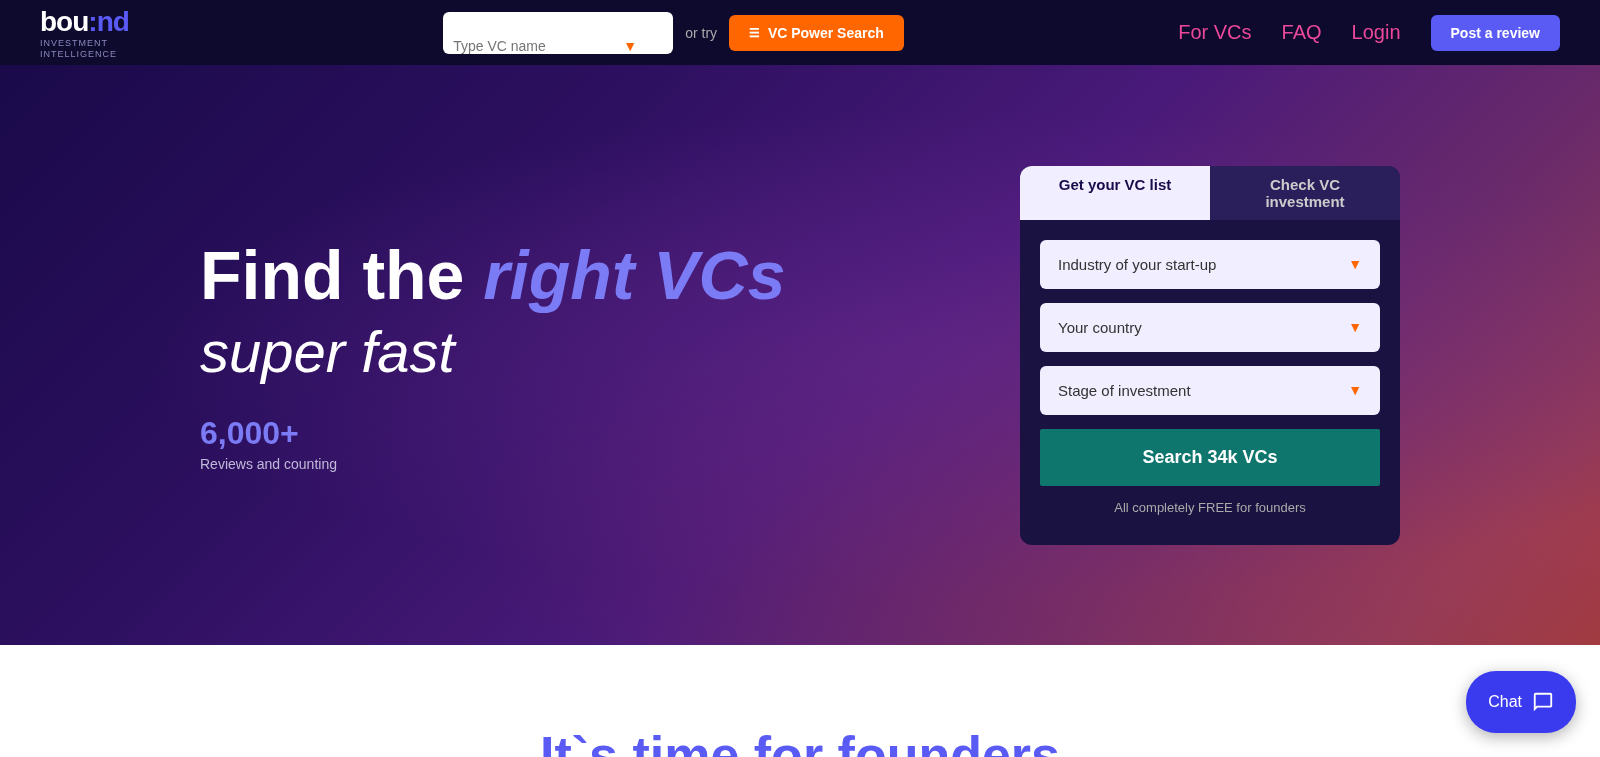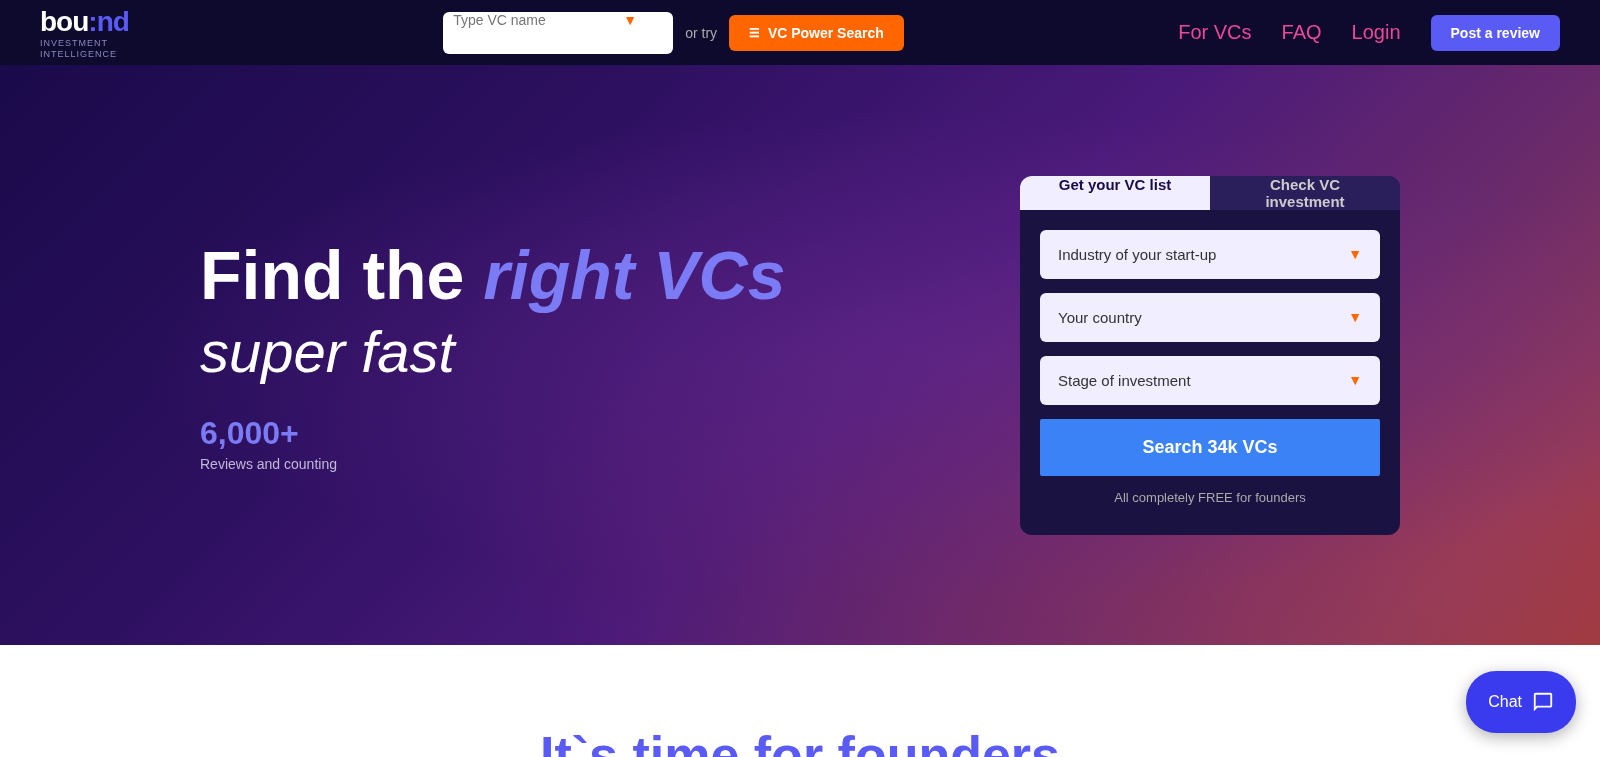--- a/index.html
+++ b/index.html
@@ -41,21 +41,21 @@
       display: flex;
       align-items: center;
       gap: 12px;
       flex: 1;
       justify-content: center;
     }
     .vc-search-wrapper {
       background: #fff;
       border-radius: 6px;
       display: flex;
-      align-items: flex-start;
+      align-items: flex-end;
       padding: 0 10px;
       height: 42px;
       min-width: 230px;
     }
     .vc-search-wrapper input {
       border: none;
       outline: none;
       font-size: 14px;
       color: #555;
       width: 170px;
@@ -181,21 +181,21 @@
       width: 380px;
       overflow: hidden;
       z-index: 2;
       flex-shrink: 0;
     }
     .card-tabs {
       display: flex;
     }
     .card-tab {
       flex: 1;
-      padding: 0 20px;
+      padding: 10px 20px;
       font-size: 15px;
       font-weight: 600;
       cursor: pointer;
       text-align: center;
       color: #ccc;
       background: #2a1f5a;
     }
     .card-tab.active {
       background: #f0eeff;
       color: #1a0a4a;
@@ -218,21 +218,21 @@
       align-items: center;
       justify-content: space-between;
       cursor: pointer;
       width: 100%;
     }
     .card-select .select-arrow {
       color: #ff6600;
       font-size: 14px;
     }
     .search-btn-main {
-      background: #3b82f6;
+      background: #0f766e;
       color: #fff;
       border: none;
       border-radius: 2px;
       padding: 18px;
       font-size: 18px;
       font-weight: 700;
       cursor: pointer;
       width: 100%;
       margin-top: 0;
     }

